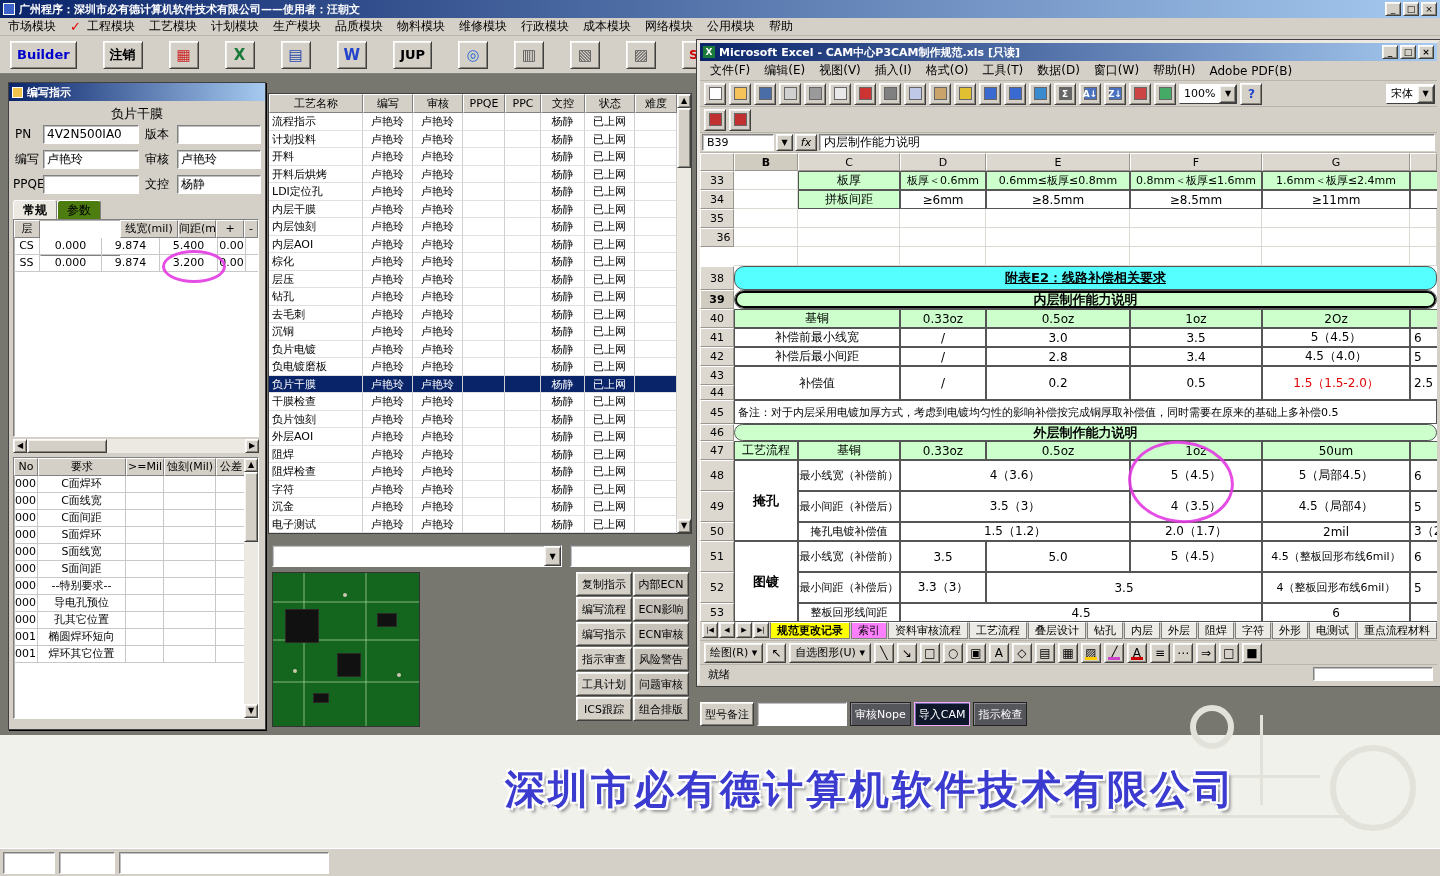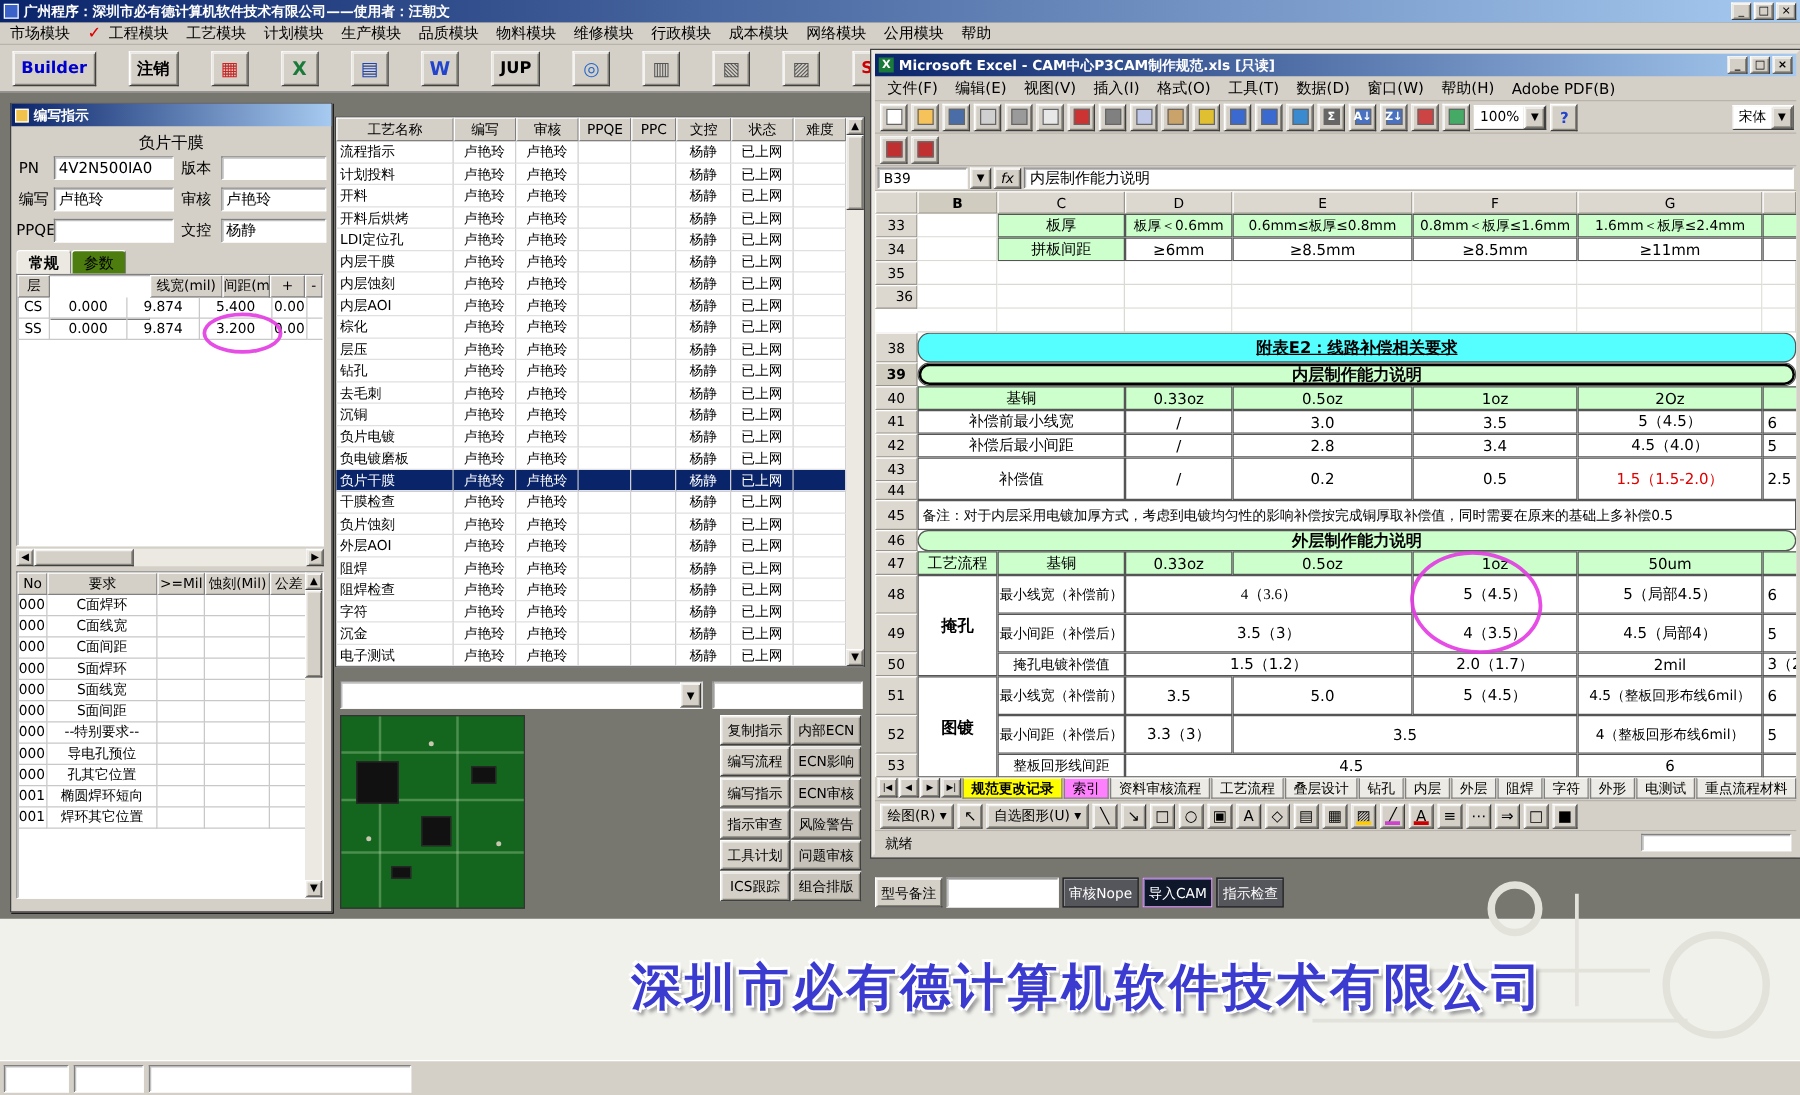--- a/index.html
+++ b/index.html
@@ -875,21 +875,21 @@
         <div class="xc xcell g title" style="grid-area: 15 / 2 / span 1 / span 7;">外层制作能力说明</div>
         <div class="xc xcell g" style="grid-area: 16 / 2 / span 1 / span 1;">工艺流程</div>
         <div class="xc xcell g" style="grid-area: 16 / 3 / span 1 / span 1;">基铜</div>
         <div class="xc xcell g" style="grid-area: 16 / 4 / span 1 / span 1;">0.33oz</div>
         <div class="xc xcell g" style="grid-area: 16 / 5 / span 1 / span 1;">0.5oz</div>
         <div class="xc xcell g" style="grid-area: 16 / 6 / span 1 / span 1;">1oz</div>
         <div class="xc xcell g" style="grid-area: 16 / 7 / span 1 / span 1;">50um</div>
         <div class="xc xcell g cut" style="grid-area: 16 / 8 / span 1 / span 1;"></div>
         <div class="xc xcell big" style="grid-area: 17 / 2 / span 3 / span 1;">掩孔</div>
         <div class="xc xcell sm" style="grid-area: 17 / 3 / span 1 / span 1;">最小线宽（补偿前）</div>
-        <div class="xc xcell " style="grid-area: 17 / 4 / span 1 / span 2; font-family: Liberation Serif, serif;">4（3.6）</div>
+        <div class="xc xcell " style="grid-area: 17 / 4 / span 1 / span 2;">4（3.6）</div>
         <div class="xc xcell " style="grid-area: 17 / 6 / span 1 / span 1;">5（4.5）</div>
         <div class="xc xcell " style="grid-area: 17 / 7 / span 1 / span 1;">5（局部4.5）</div>
         <div class="xc xcell cut" style="grid-area: 17 / 8 / span 1 / span 1;">6</div>
         <div class="xc xcell sm" style="grid-area: 18 / 3 / span 1 / span 1;">最小间距（补偿后）</div>
         <div class="xc xcell " style="grid-area: 18 / 4 / span 1 / span 2;">3.5（3）</div>
         <div class="xc xcell " style="grid-area: 18 / 6 / span 1 / span 1;">4（3.5）</div>
         <div class="xc xcell " style="grid-area: 18 / 7 / span 1 / span 1;">4.5（局部4）</div>
         <div class="xc xcell cut" style="grid-area: 18 / 8 / span 1 / span 1;">5</div>
         <div class="xc xcell sm" style="grid-area: 19 / 3 / span 1 / span 1;">掩孔电镀补偿值</div>
         <div class="xc xcell " style="grid-area: 19 / 4 / span 1 / span 2;">1.5（1.2）</div>

